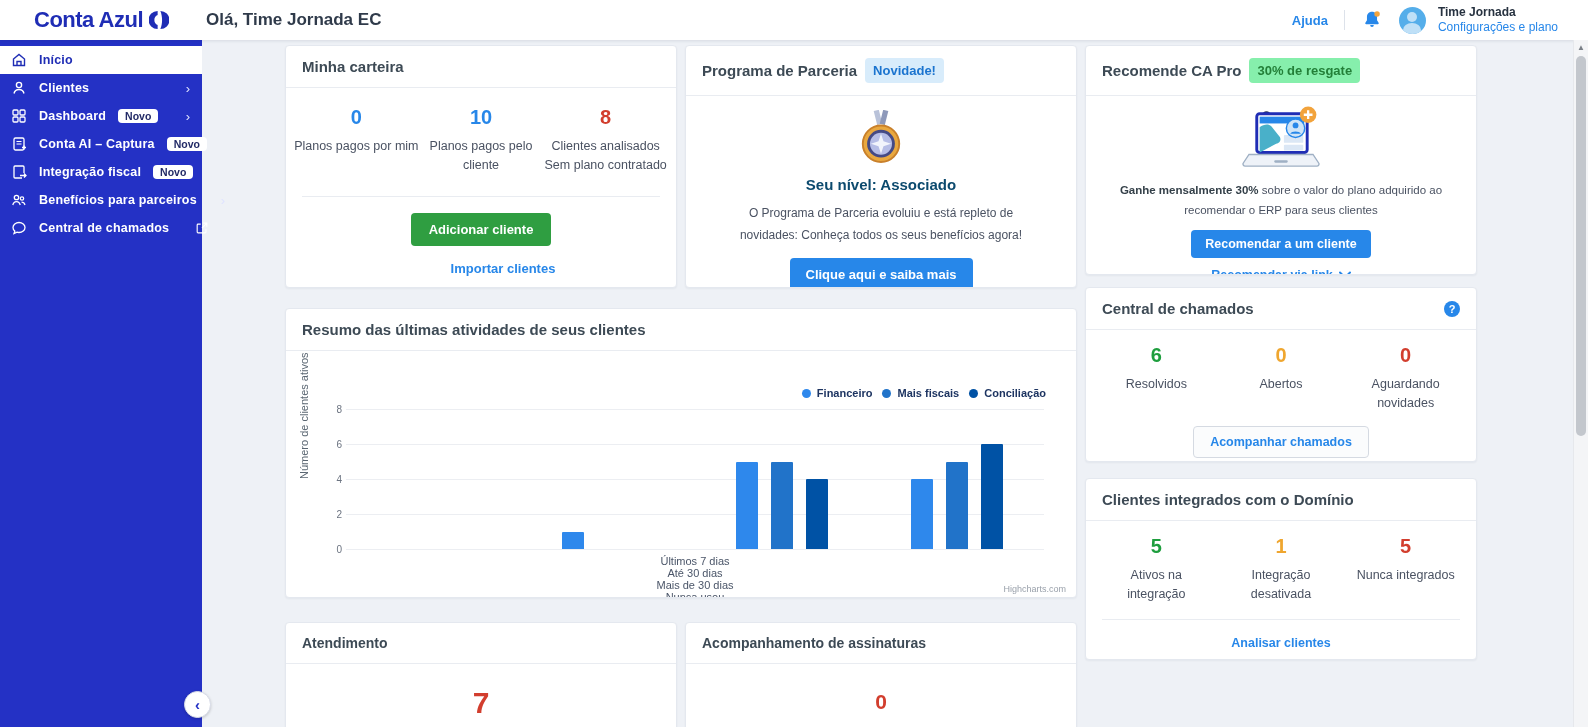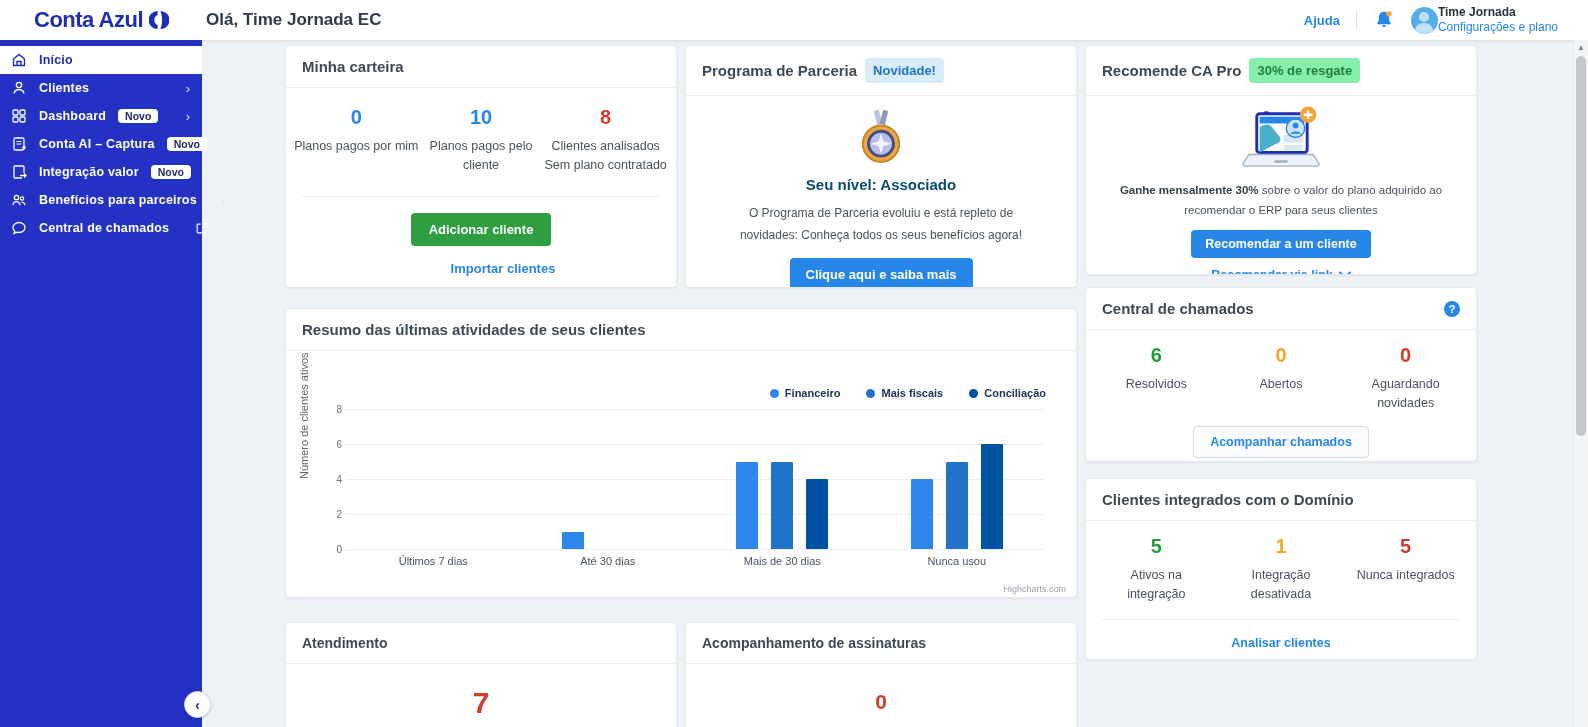--- a/index.html
+++ b/index.html
@@ -11,21 +11,21 @@
   .header { position:absolute; left:0; top:0; width:1588px; height:40px; background:#ffffff;
             box-shadow:0 1px 3px rgba(40,50,80,.12); z-index:30; display:flex; align-items:center; }
   .logo-zone { width:202px; height:100%; display:flex; align-items:center; padding-left:34px; flex:0 0 202px; }
   .logo { display:flex; align-items:center; gap:6px; cursor:pointer; }
   .logo-text { font-size:22px; font-weight:bold; color:#1f2db5; letter-spacing:-0.5px; }
   .greeting { font-size:17px; font-weight:bold; color:#2f3a4a; margin-left:4px; }
   .header-right { margin-left:auto; display:flex; align-items:center; gap:16px; padding-right:30px; }
   .help-link { color:#2787e9; font-size:13px; font-weight:bold; cursor:pointer; }
   .header-divider { width:1px; height:20px; background:#dde2ea; }
   .bell-wrap { position:relative; width:22px; height:22px; cursor:pointer; }
-  .user-block { display:flex; align-items:center; gap:0; cursor:pointer; }
+  .user-block { display:flex; align-items:center; gap:12px; cursor:pointer; }
   .avatar { width:27px; height:27px; border-radius:50%; background:#55aeea; position:relative; overflow:hidden; }
   .avatar:before { content:""; position:absolute; left:8.5px; top:5px; width:10px; height:10px; border-radius:50%; background:#bfe0f7; }
   .avatar:after { content:""; position:absolute; left:4.5px; top:16px; width:18px; height:14px; border-radius:50%; background:#bfe0f7; }
   .user-name { font-size:12px; font-weight:bold; color:#273240; line-height:1.25; }
   .user-link { font-size:12px; color:#2787e9; line-height:1.25; }
 
   
   .sidebar { position:absolute; left:0; top:33px; width:202px; height:694px; background:#2431c5; z-index:20; padding-top:13px; }
   .side-item { height:28px; display:flex; align-items:center; padding:0 12px 0 10px; color:#ffffff; cursor:pointer; gap:12px; }
   .side-item .lbl { font-size:12.5px; font-weight:bold; letter-spacing:.2px; white-space:nowrap; }
@@ -83,33 +83,33 @@
   .recomende-body { text-align:center; padding-top:10px; }
   .recomende-text { font-size:11.5px; color:#4a5262; line-height:1.75; margin:6px 26px 0; }
   .recomende-text b { color:#333f48; }
   .link-row { margin-top:10px; display:inline-flex; align-items:center; gap:6px; }
 
   .qmark { margin-left:auto; width:16px; height:16px; border-radius:50%; background:#2787e9; color:#fff; font-size:11px; font-weight:bold;
            display:flex; align-items:center; justify-content:center; cursor:pointer; }
 
   
   .chart-body { position:relative; height:247px; }
-  .legend { position:absolute; top:36px; right:30px; display:flex; gap:26px; }
+  .legend { position:absolute; top:36px; right:30px; display:flex; gap:10px; }
   .legend-item { display:flex; align-items:center; gap:6px; cursor:pointer; }
   .legend-dot { width:9px; height:9px; border-radius:50%; }
   .legend-lbl { font-size:11px; font-weight:bold; color:#1d3461; }
   .plot { position:absolute; left:60px; right:32px; top:58px; height:140px; }
   .gridline { position:absolute; left:0; right:0; height:1px; background:#eceef2; }
   .ytick { position:absolute; left:-18px; width:14px; text-align:right; font-size:10px; color:#6b7380; transform:translateY(-50%); }
   .yaxis-title { position:absolute; left:12px; top:128px; transform:rotate(-90deg); transform-origin:left top;
                  font-size:11px; color:#5a6672; white-space:nowrap; }
   .groups { position:absolute; left:0; right:0; bottom:0; top:0; display:flex; }
   .bar-group { flex:1; display:flex; align-items:flex-end; justify-content:center; gap:13px; }
   .bar { width:22px; border-radius:1px 1px 0 0; }
-  .xlabels { position:absolute; left:60px; right:32px; top:204px; display:flex; }
+  .xlabels { position:absolute; left:60px; right:32px; top:204px; display:flex;flex-direction:column; }
   .xlabel { flex:1; text-align:center; font-size:11px; color:#4a5568; }
   .credit { position:absolute; right:10px; bottom:4px; font-size:9px; color:#9aa1ab; }
 
   
   .scrollbar { position:absolute; right:0; top:40px; width:15px; height:687px; background:#f4f5f7; border-left:1px solid #e6e8ec; z-index:40; }
   .sb-arrow { height:15px; display:flex; align-items:center; justify-content:center; font-size:8px; color:#7a8088; cursor:pointer; }
   .sb-thumb { position:absolute; left:2px; right:2px; top:16px; height:380px; background:#c3c7cd; border-radius:6px; cursor:pointer; }
 
   svg { display:block; }
 </style>
@@ -199,21 +199,21 @@
       <span class="lbl">Conta AI – Captura</span>
       <span class="novo-badge">Novo</span>
     </div>
     <div class="side-item">
       <span class="side-icon">
         <svg width="16" height="16" viewBox="0 0 16 16">
             <path d="M11 14H4a1 1 0 0 1-1-1V3a1 1 0 0 1 1-1h8a1 1 0 0 1 1 1v6" fill="none" stroke="#fff" stroke-width="1.3"></path>
             <path d="M9 11.5h6M13 9.5l2 2-2 2" fill="none" stroke="#fff" stroke-width="1.3"></path>
           </svg>
       </span>
-      <span class="lbl">Integração valor</span>
+      <span class="lbl">Integração fiscal</span>
       <span class="novo-badge">Novo</span>
     </div>
     <div class="side-item">
       <span class="side-icon">
         <svg width="16" height="16" viewBox="0 0 16 16">
             <circle cx="5.5" cy="5.5" r="2.2" fill="none" stroke="#fff" stroke-width="1.3"></circle>
             <circle cx="11" cy="6.5" r="1.7" fill="none" stroke="#fff" stroke-width="1.2"></circle>
             <path d="M1.8 13c.5-2.2 2-3.4 3.7-3.4S8.7 10.8 9.2 13" fill="none" stroke="#fff" stroke-width="1.3"></path>
             <path d="M10.5 10.2c1.8 0 3 1 3.5 2.8" fill="none" stroke="#fff" stroke-width="1.2"></path>
           </svg>

